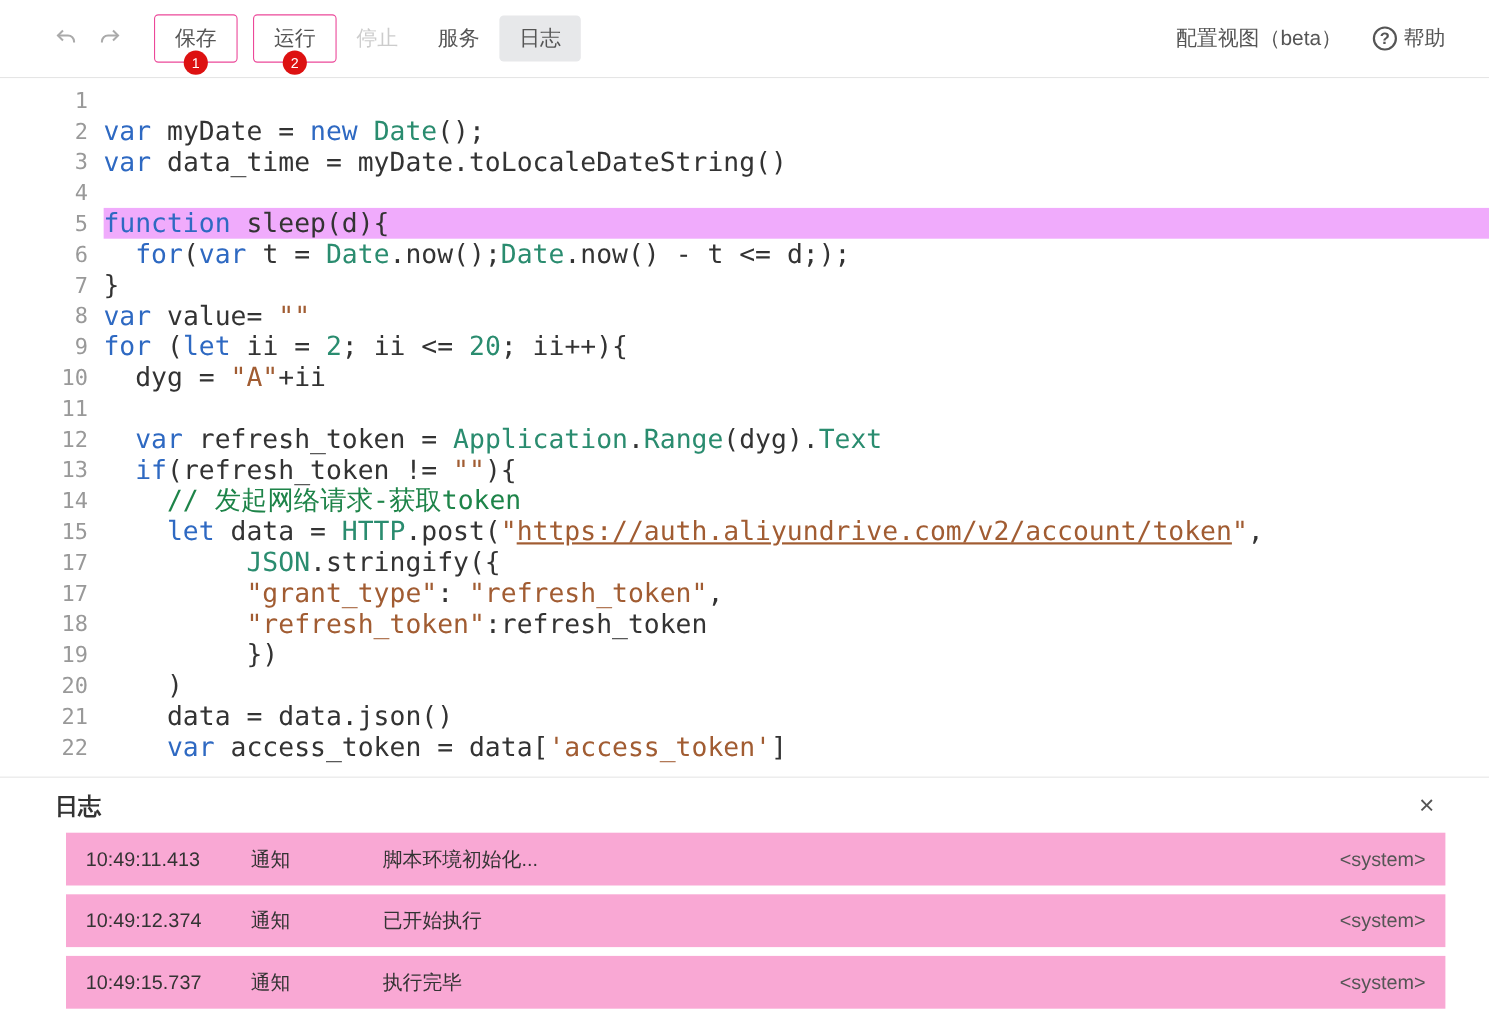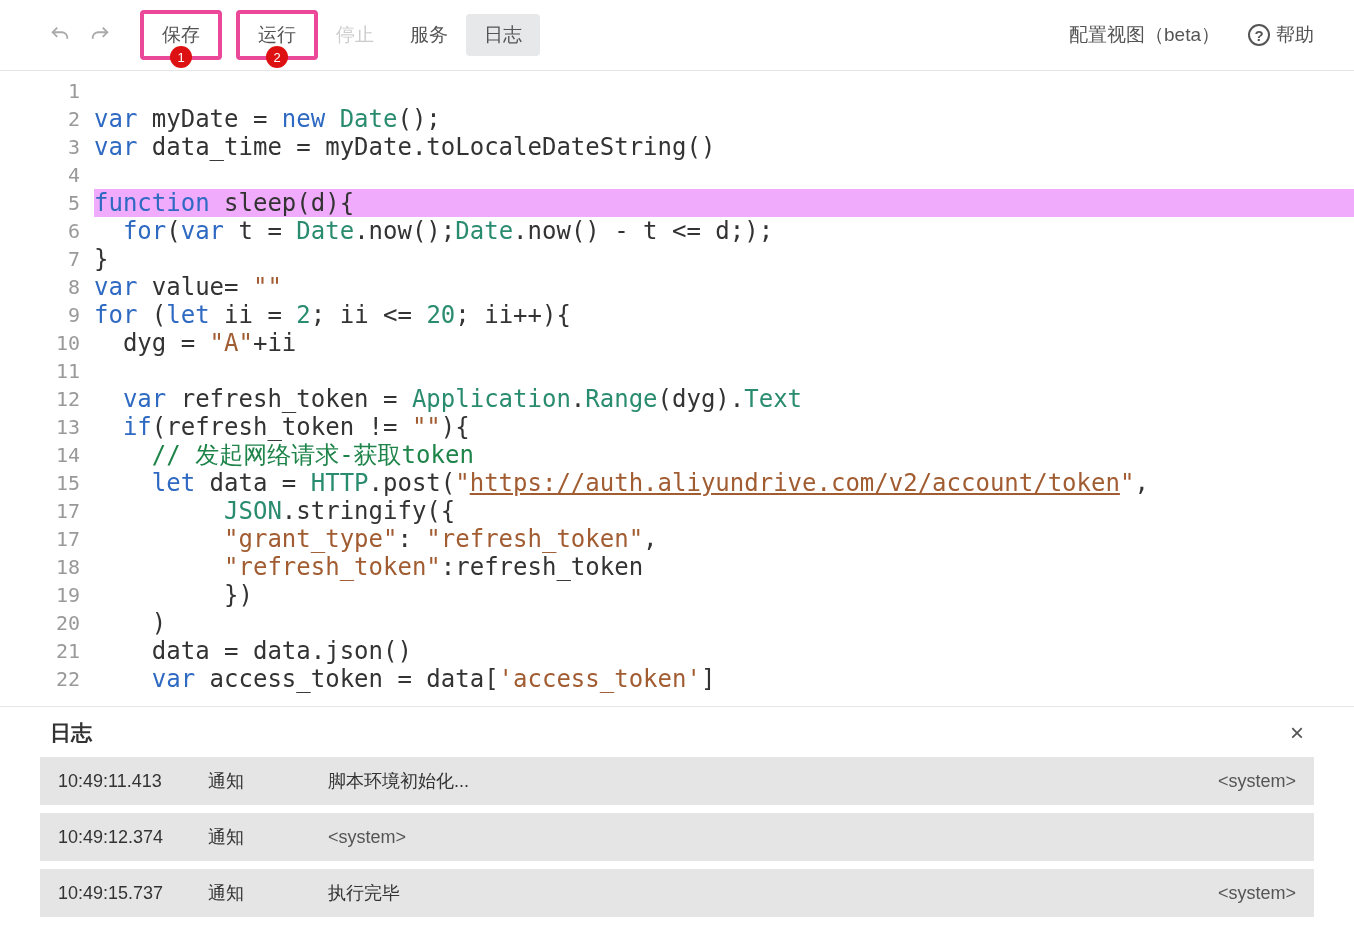--- a/index.html
+++ b/index.html
@@ -3,38 +3,38 @@
 <meta charset="utf-8">
 <style>
 * { box-sizing: border-box; margin: 0; padding: 0; }
 body { font-family: "Microsoft YaHei", "PingFang SC", sans-serif; font-size: 15px; color: #333; background: #fff; width: 1354px; height: 934px; overflow: hidden; display: flex; flex-direction: column; }
 .toolbar { display: flex; align-items: center; height: 70px; padding: 0 40px 0 40px; }
 .toolbar-left { display: flex; align-items: center; gap: 0; flex: 1; }
 .tb-btn { padding: 8px 18px; color: #555; cursor: pointer; font-size: 19px; border-radius: 4px; position: relative; }
 .tb-btn.disabled { color: #ccc; }
 .tb-btn.active { background: #e7e8ea; }
 .tb-icon { width: 40px; height: 40px; display: flex; align-items: center; justify-content: center; cursor: pointer; color: #999; }
-.redbox { border: 4px solid #ec4899; }
+.redbox { border: 1px solid #ec4899; }
 .redbox-badge { position: absolute; bottom: -12px; left: 50%; transform: translateX(-50%); width: 22px; height: 22px; background: #d11; border-radius: 50%; color: #fff; display: flex; align-items: center; justify-content: center; font-size: 13px; }
 .toolbar-right { display: flex; align-items: center; gap: 28px; color: #555; font-size: 19px; }
 .tb-right-btn { cursor: pointer; display: flex; align-items: center; gap: 6px; }
 .editor { flex: 1; display: flex; overflow: hidden; border-top: 1px solid #e5e5e5; }
 .gutter { width: 94px; text-align: right; padding: 6px 14px 6px 0; color: #999; font-family: "Consolas","Menlo",monospace; font-size: 20px; line-height: 28px; user-select: none; }
 .code { flex: 1; padding: 6px 0; font-family: "Consolas","Menlo",monospace; font-size: 24px; line-height: 28px; white-space: pre; overflow: hidden; }
 .code .kw { color: #2e69c2; }
 .code .cls { color: #2a8c6f; }
 .code .str { color: #a15c32; }
 .code .num { color: #2a8c6f; }
 .code .com { color: #1e8449; }
 .code .url { color: #a15c32; text-decoration: underline; }
 .logpanel { border-top: 1px solid #e5e5e5; display: flex; flex-direction: column; height: 228px; }
 .loghead { display: flex; justify-content: space-between; align-items: center; padding: 12px 50px 10px 50px; font-size: 21px; font-weight: 600; color: #333; }
 .logclose { font-size: 24px; color: #555; cursor: pointer; font-weight: normal; }
 .logbody { flex: 1; padding: 0 40px; display: flex; flex-direction: column; gap: 8px; }
-.logrow { background: #e5e5e5; display: flex; align-items: center; height: 48px; padding: 0 18px; font-size: 18px; color: #333; }
+.logrow { background: #f9a8d4; display: flex; align-items: center; height: 48px; padding: 0 18px; font-size: 18px; color: #333; margin-left: 20px; }
 .logtime { width: 150px; }
 .logtype { width: 120px; }
 .logmsg { flex: 1; }
 .logsrc { color: #555; }
 svg { width: 22px; height: 22px; }
 .help-icon { border: 2px solid #555; border-radius: 50%; width: 22px; height: 22px; display: flex; align-items: center; justify-content: center; font-size: 15px; font-weight: bold; }
 .gutter div { height: 28px; }
 .code-line { height: 28px; display: block; }
 .cl-hl { background: #f0abfc; }
 </style>
@@ -116,20 +116,21 @@
   <div class="logbody" id="logbody">
       <div class="logrow">
         <span class="logtime">10:49:11.413</span>
         <span class="logtype">通知</span>
         <span class="logmsg">脚本环境初始化...</span>
         <span class="logsrc">&lt;system&gt;</span>
       </div>
       <div class="logrow">
         <span class="logtime">10:49:12.374</span>
         <span class="logtype">通知</span>
+        <span class="logmsg">已开始执行</span>
         <span class="logsrc">&lt;system&gt;</span>
       </div>
       <div class="logrow">
         <span class="logtime">10:49:15.737</span>
         <span class="logtype">通知</span>
         <span class="logmsg">执行完毕</span>
         <span class="logsrc">&lt;system&gt;</span>
       </div>
     </div>
 </div>

